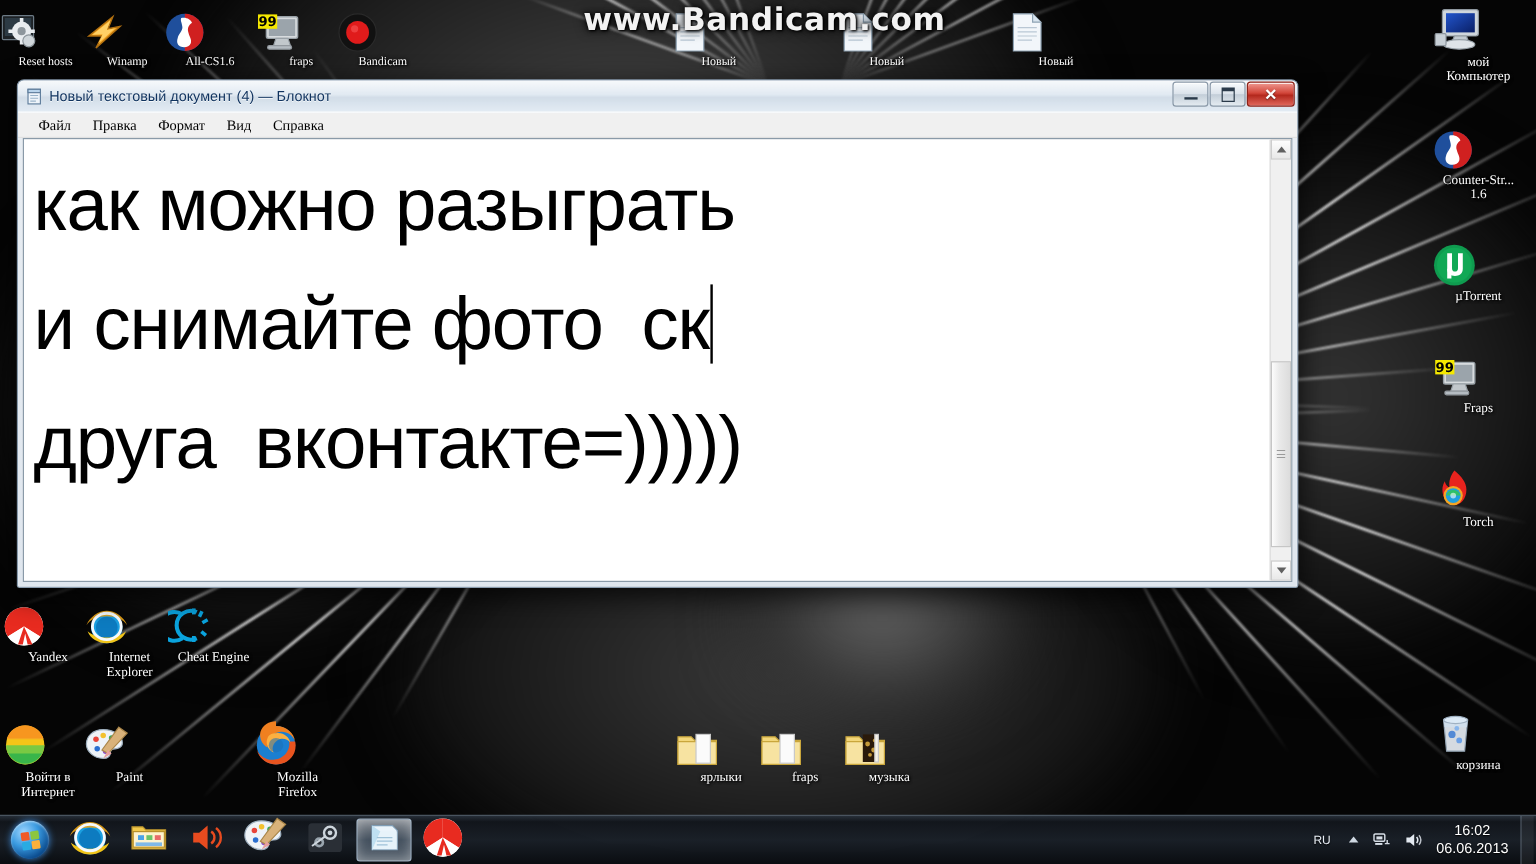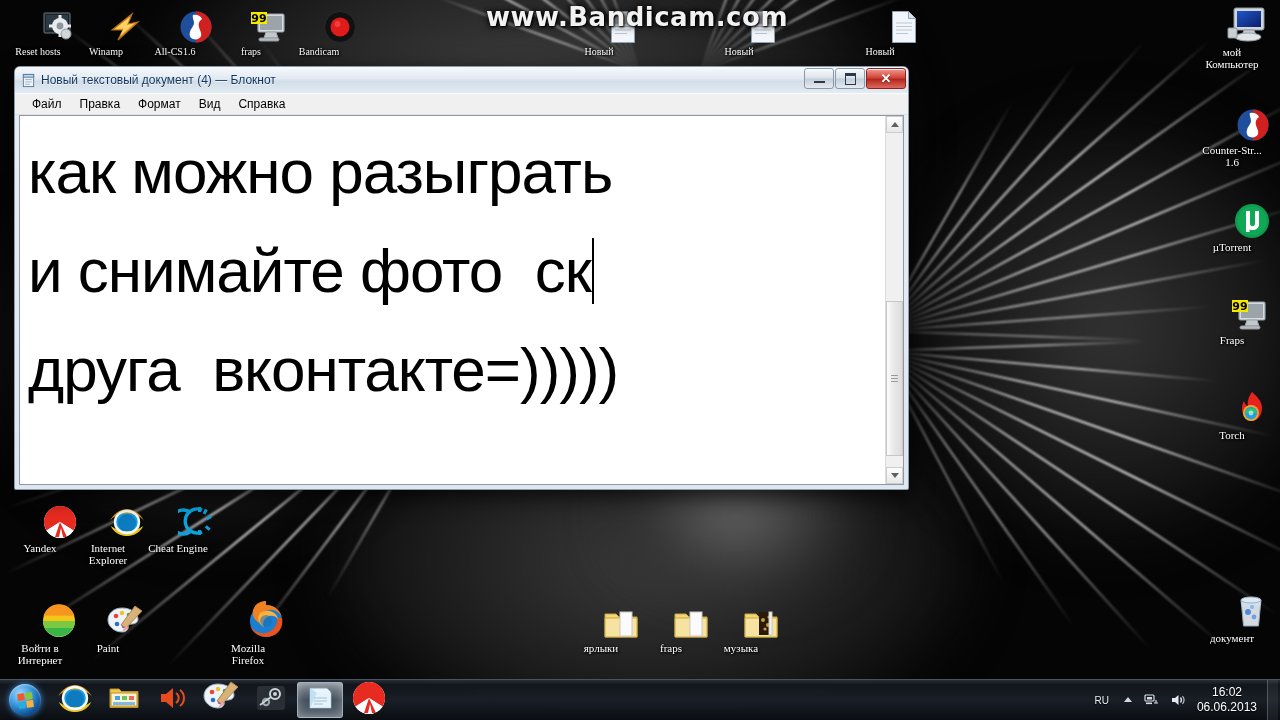--- a/index.html
+++ b/index.html
@@ -20,30 +20,30 @@
   
   #watermark{
     position:absolute;left:0;right:6px;top:2px;text-align:center;
     font-family:"DejaVu Sans", sans-serif;font-weight:bold;font-size:26px;
     color:#f2f2f2;letter-spacing:.5px;
     text-shadow:0 0 4px rgba(0,0,0,.9),1px 1px 2px #000, 0 0 10px rgba(0,0,0,.8);
     z-index:30;
   }
   
   .dicon{position:absolute;width:76px;text-align:center;z-index:20;}
-  .dicon .glyph{height:42px;display:flex;align-items:flex-end;justify-content:flex-end;}
+  .dicon .glyph{height:42px;display:flex;align-items:flex-end;justify-content:flex-start;}
   .dicon .lbl{
     color:#fff;font-size:11px;line-height:12px;margin-top:2px;
     text-shadow:1px 1px 2px #000,0 0 3px #000;
     font-family:Liberation Serif, serif;
   }
   .dicon.small .lbl{font-size:10px;line-height:11px;}
   
   #notepad{
-    position:absolute;left:14px;top:66px;width:895px;height:424px;z-index:40;
+    position:absolute;left:14px;top:66px;width:1068px;height:424px;z-index:40;
     border:1px solid rgba(120,140,160,.85);
     border-radius:6px 6px 2px 2px;
     background:linear-gradient(180deg,#e9eef3 0%,#dfe6ee 100%);
     box-shadow:0 6px 22px rgba(0,0,0,.75), inset 0 0 1px rgba(255,255,255,.9);
     padding:0;box-sizing:border-box;
     overflow:hidden;
   }
   #titlebar{
     height:26px;position:relative;
     background:linear-gradient(180deg,rgba(248,250,252,.93) 0%,rgba(224,233,242,.85) 45%,rgba(206,218,230,.85) 55%,rgba(226,235,244,.9) 100%);
@@ -67,21 +67,21 @@
   .wbtn.close{
     width:38px;
     background:linear-gradient(180deg,#f09a92 0%,#d2463a 45%,#b3281d 55%,#e0675c 100%);
     border-color:#8e2218;
   }
   .wbtn .bar{width:11px;height:2px;background:#2a3a4a;margin-top:7px;}
   .wbtn .sq{width:9px;height:8px;border:1.5px solid #2a3a4a;border-top-width:3px;}
   .wbtn .x{color:#fff;font-size:13px;font-weight:bold;line-height:1;text-shadow:0 1px 1px rgba(0,0,0,.5);}
   #menubar{
     height:20px;display:flex;align-items:center;gap:0;
-    background:#f0f0f0;border-bottom:1px solid #e0e0e0;padding-left:8px;
+    background:#f0f0f0;border-bottom:1px solid #e0e0e0;padding-left:8px;font-family:Liberation Serif, serif;
   }
   #menubar .mi{font-size:12px;color:#000;padding:2px 9px;cursor:default;}
   #editorwrap{
     position:absolute;left:4px;right:4px;top:48px;bottom:4px;
     background:#fff;border:1px solid #8a9aa8;display:flex;overflow:hidden;gap:36px;
   }
   #textarea{
     flex:1 1 auto;position:relative;padding:6px 4px 0 8px;overflow:hidden;
     font-family:"Liberation Sans", sans-serif;
   }
@@ -393,21 +393,21 @@
       <div class="glyph">
         <svg width="38" height="38" viewBox="0 0 38 38">
           <path d="M9 8 h20 l-2.5 26 h-15 z" fill="#e6edf4" stroke="#9fb1c2" opacity=".92"></path>
           <path d="M9 8 h20 l-.6 6 h-18.8 z" fill="#cfe0ef" opacity=".8"></path>
           <ellipse cx="19" cy="8" rx="10" ry="3" fill="#dceaf6" stroke="#9fb1c2"></ellipse>
           <circle cx="16" cy="20" r="3" fill="#2a6fd0" opacity=".75"></circle>
           <circle cx="22" cy="25" r="2.4" fill="#3f87e8" opacity=".7"></circle>
           <circle cx="20" cy="15" r="2" fill="#6aa7ef" opacity=".7"></circle>
         </svg>
       </div>
-      <div class="lbl">документ</div>
+      <div class="lbl">корзина</div>
     </div>
     <div class="dicon" style="left: 2px; top: 498px;">
       <div class="glyph">
         <svg width="36" height="36" viewBox="0 0 36 36">
           <circle cx="18" cy="18" r="16" fill="#fff"></circle>
           <path d="M18 2 a16 16 0 0 1 13.5 24.5 L18 18 Z" fill="#e82b20"></path>
           <path d="M18 2 a16 16 0 0 0 -13.5 24.5 L18 18 Z" fill="#e82b20"></path>
           <path d="M4.5 26.5 a16 16 0 0 0 27 0 L18 18 Z" fill="#fff"></path>
           <path d="M18 18 l-5 15 h4 l2-9 2 9 h4 z" fill="#e82b20"></path>
         </svg>

